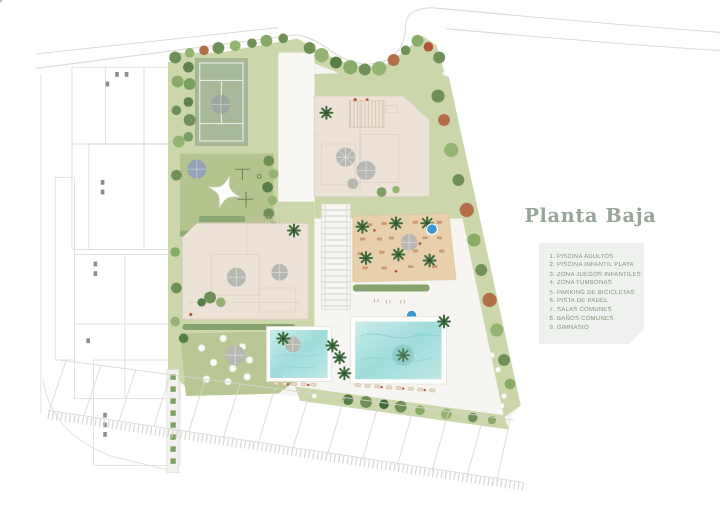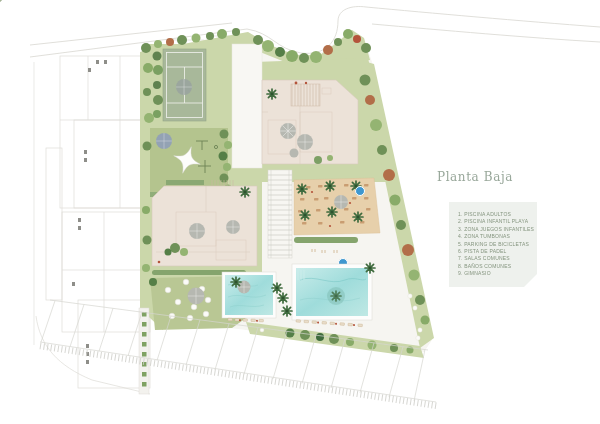--- a/index.html
+++ b/index.html
@@ -1,22 +1,22 @@
 <!DOCTYPE html>
 <html style="--title-text: #98a79a; --legend-box-bg: #eef1ed; --legend-text: #84947e; --lawn: #cbd7aa; --playground-lawn: #b4c48e; --padel-court: #a8b89a; --building: #ece2d8; --pool-water: #9fdcdb; --deck: #e7d0ab; --tree-green: #6f9158; --tree-rust: #b26e49; --spa-blue: #3e97cf;"><head>
 <meta charset="utf-8">
 <style>
   html,body{margin:0;padding:0;background:#ffffff;}
   #stage{position:relative;width:600px;height:424px;background:#ffffff;overflow:hidden;
          font-family:"Liberation Sans",sans-serif;}
   #plan-svg{position:absolute;left:0;top:0;}
   
   #panel{position:absolute;left:437px;top:170px;width:150px;}
-  #plan-title{font-family:"DejaVu Serif",serif;font-size:12px;letter-spacing:.6px;
-              color:var(--title-text,#98a79a);font-weight:400;}
+  #plan-title{font-family:"DejaVu Serif",serif;font-size:16px;letter-spacing:.6px;
+              color:var(--title-text,#98a79a);font-weight:700;}
   #legend-box{position:absolute;left:12px;top:32px;width:88px;height:85px;
               background:var(--legend-box-bg,#eef1ed);
               clip-path:polygon(0 0,100% 0,100% calc(100% - 13px),calc(100% - 13px) 100%,0 100%);}
   #legend-box ul{list-style:none;margin:0;padding:9px 4px 0 9px;}
   #legend-box li{font-size:5px;line-height:7.4px;letter-spacing:.2px;
                  color:var(--legend-text,#84947e);text-transform:uppercase;white-space:nowrap;}
 </style>
 </head>
 <body>
 

